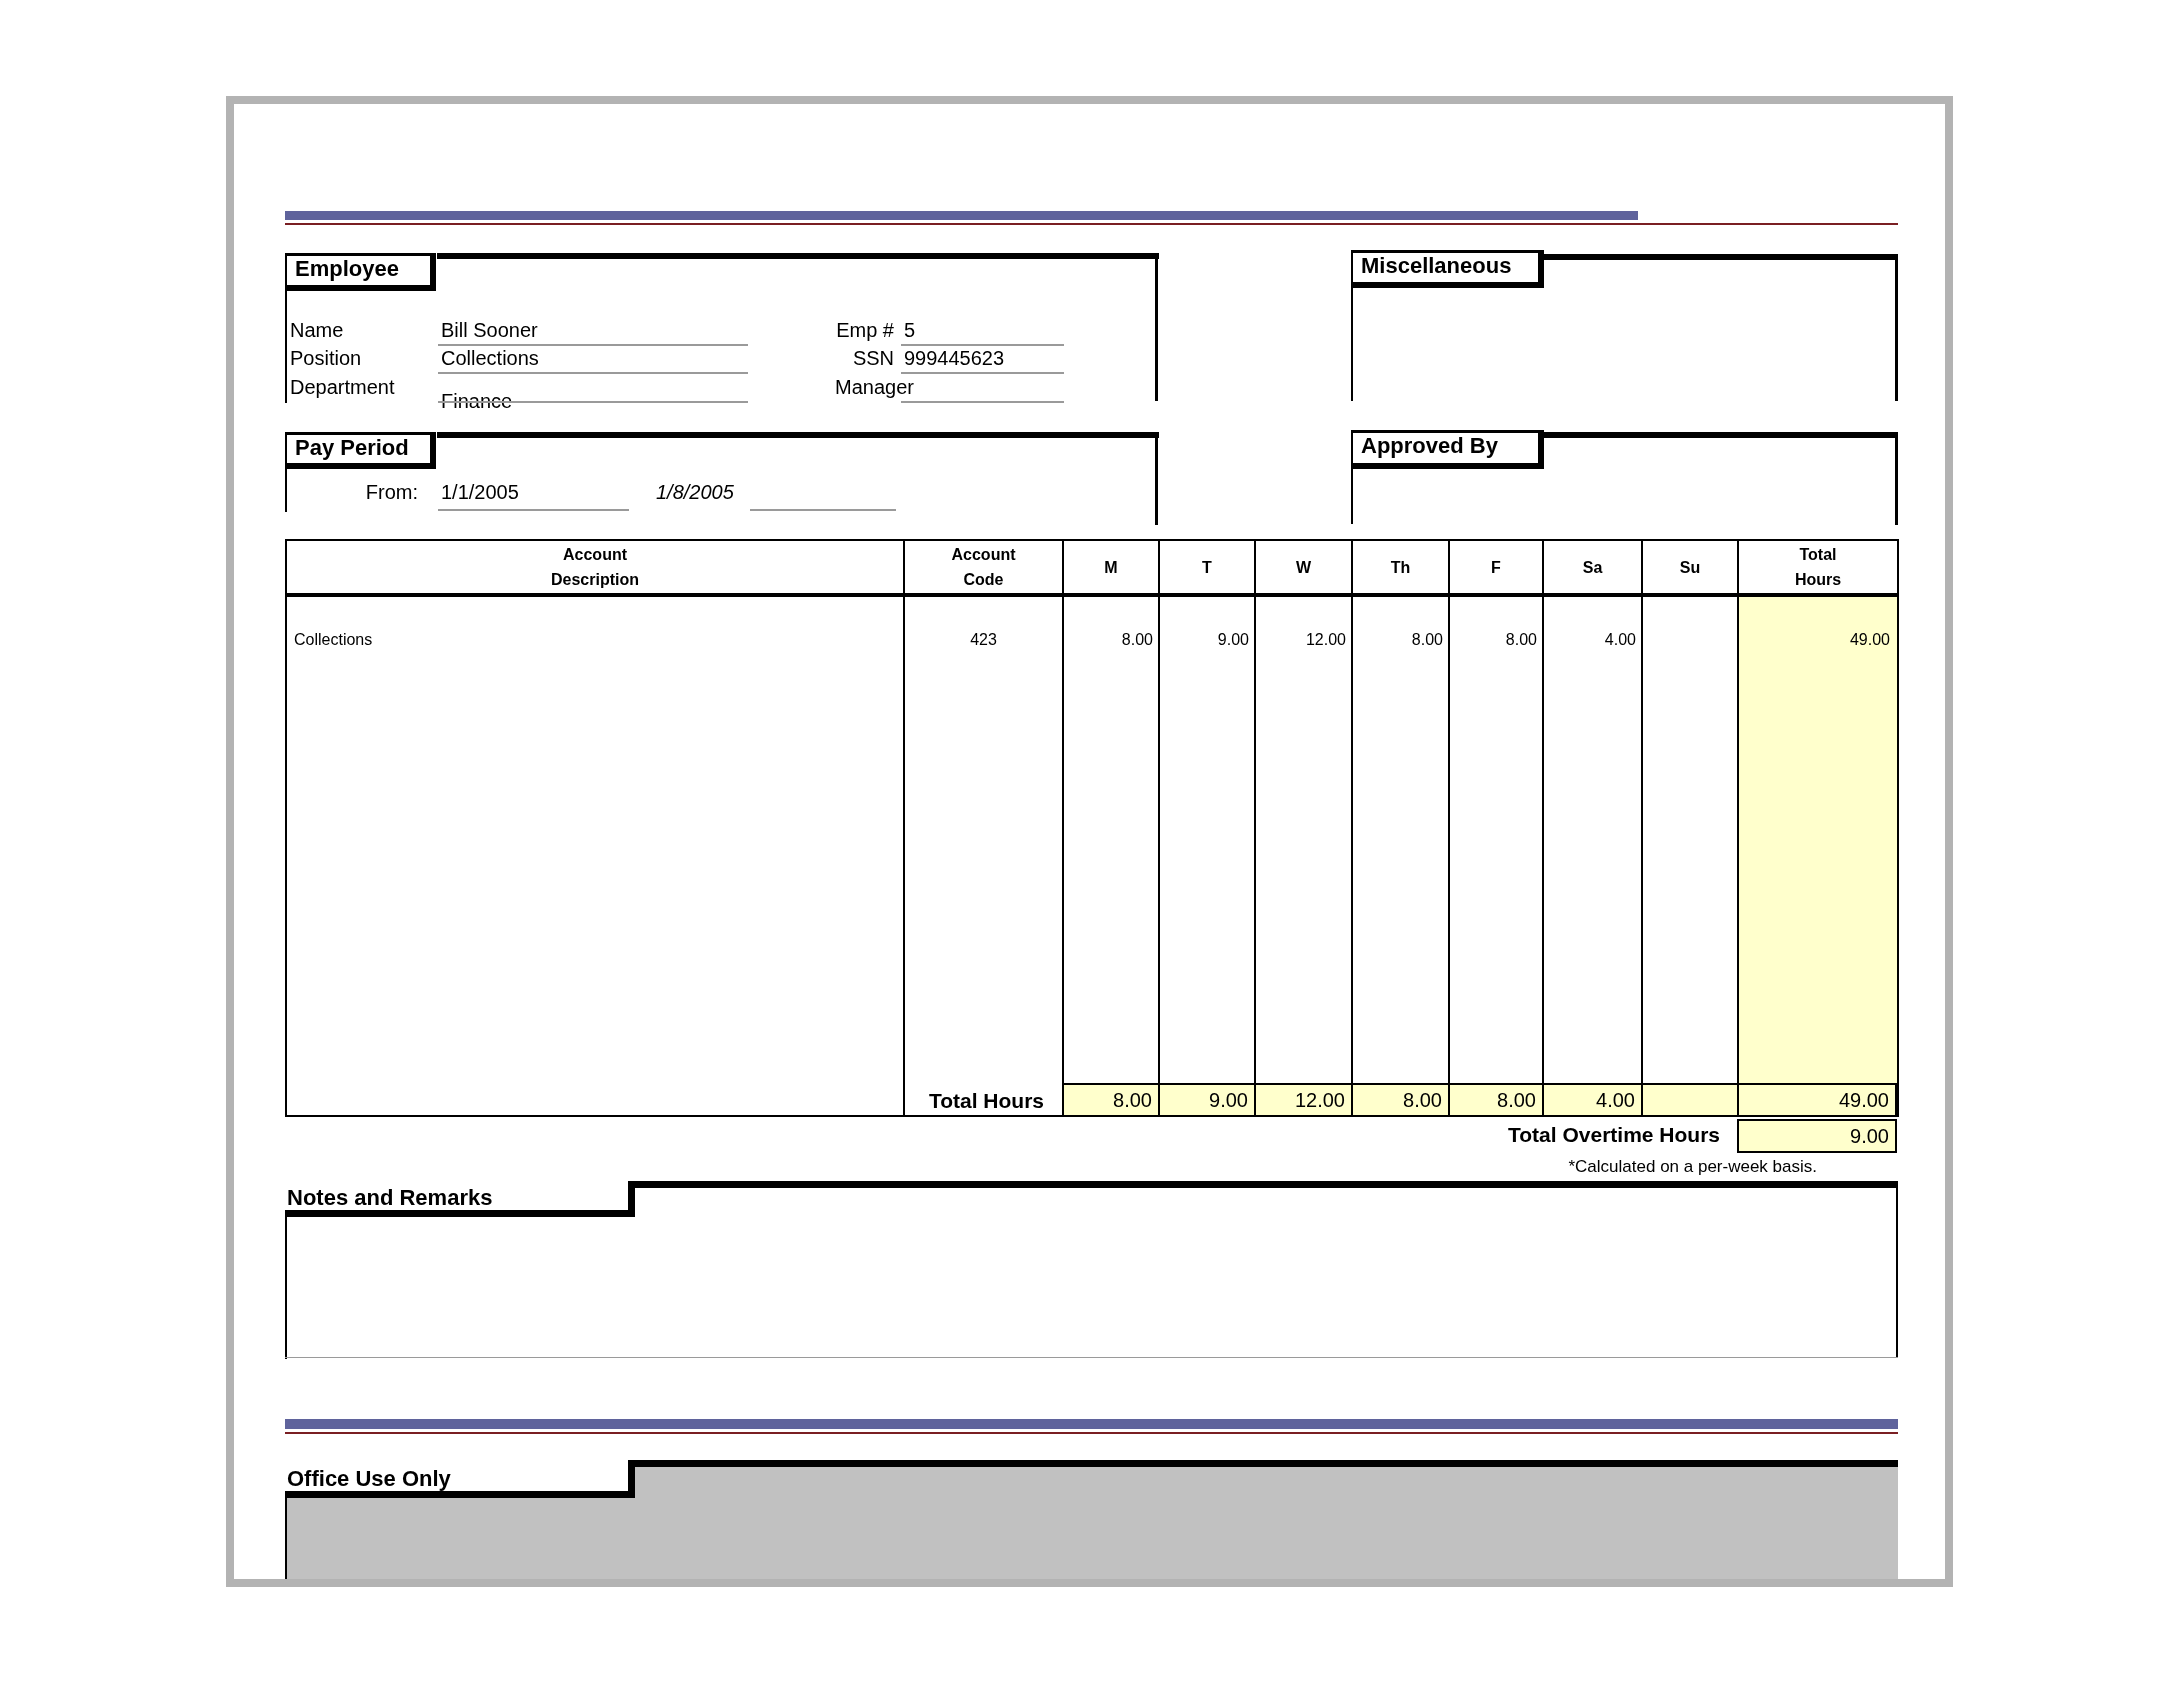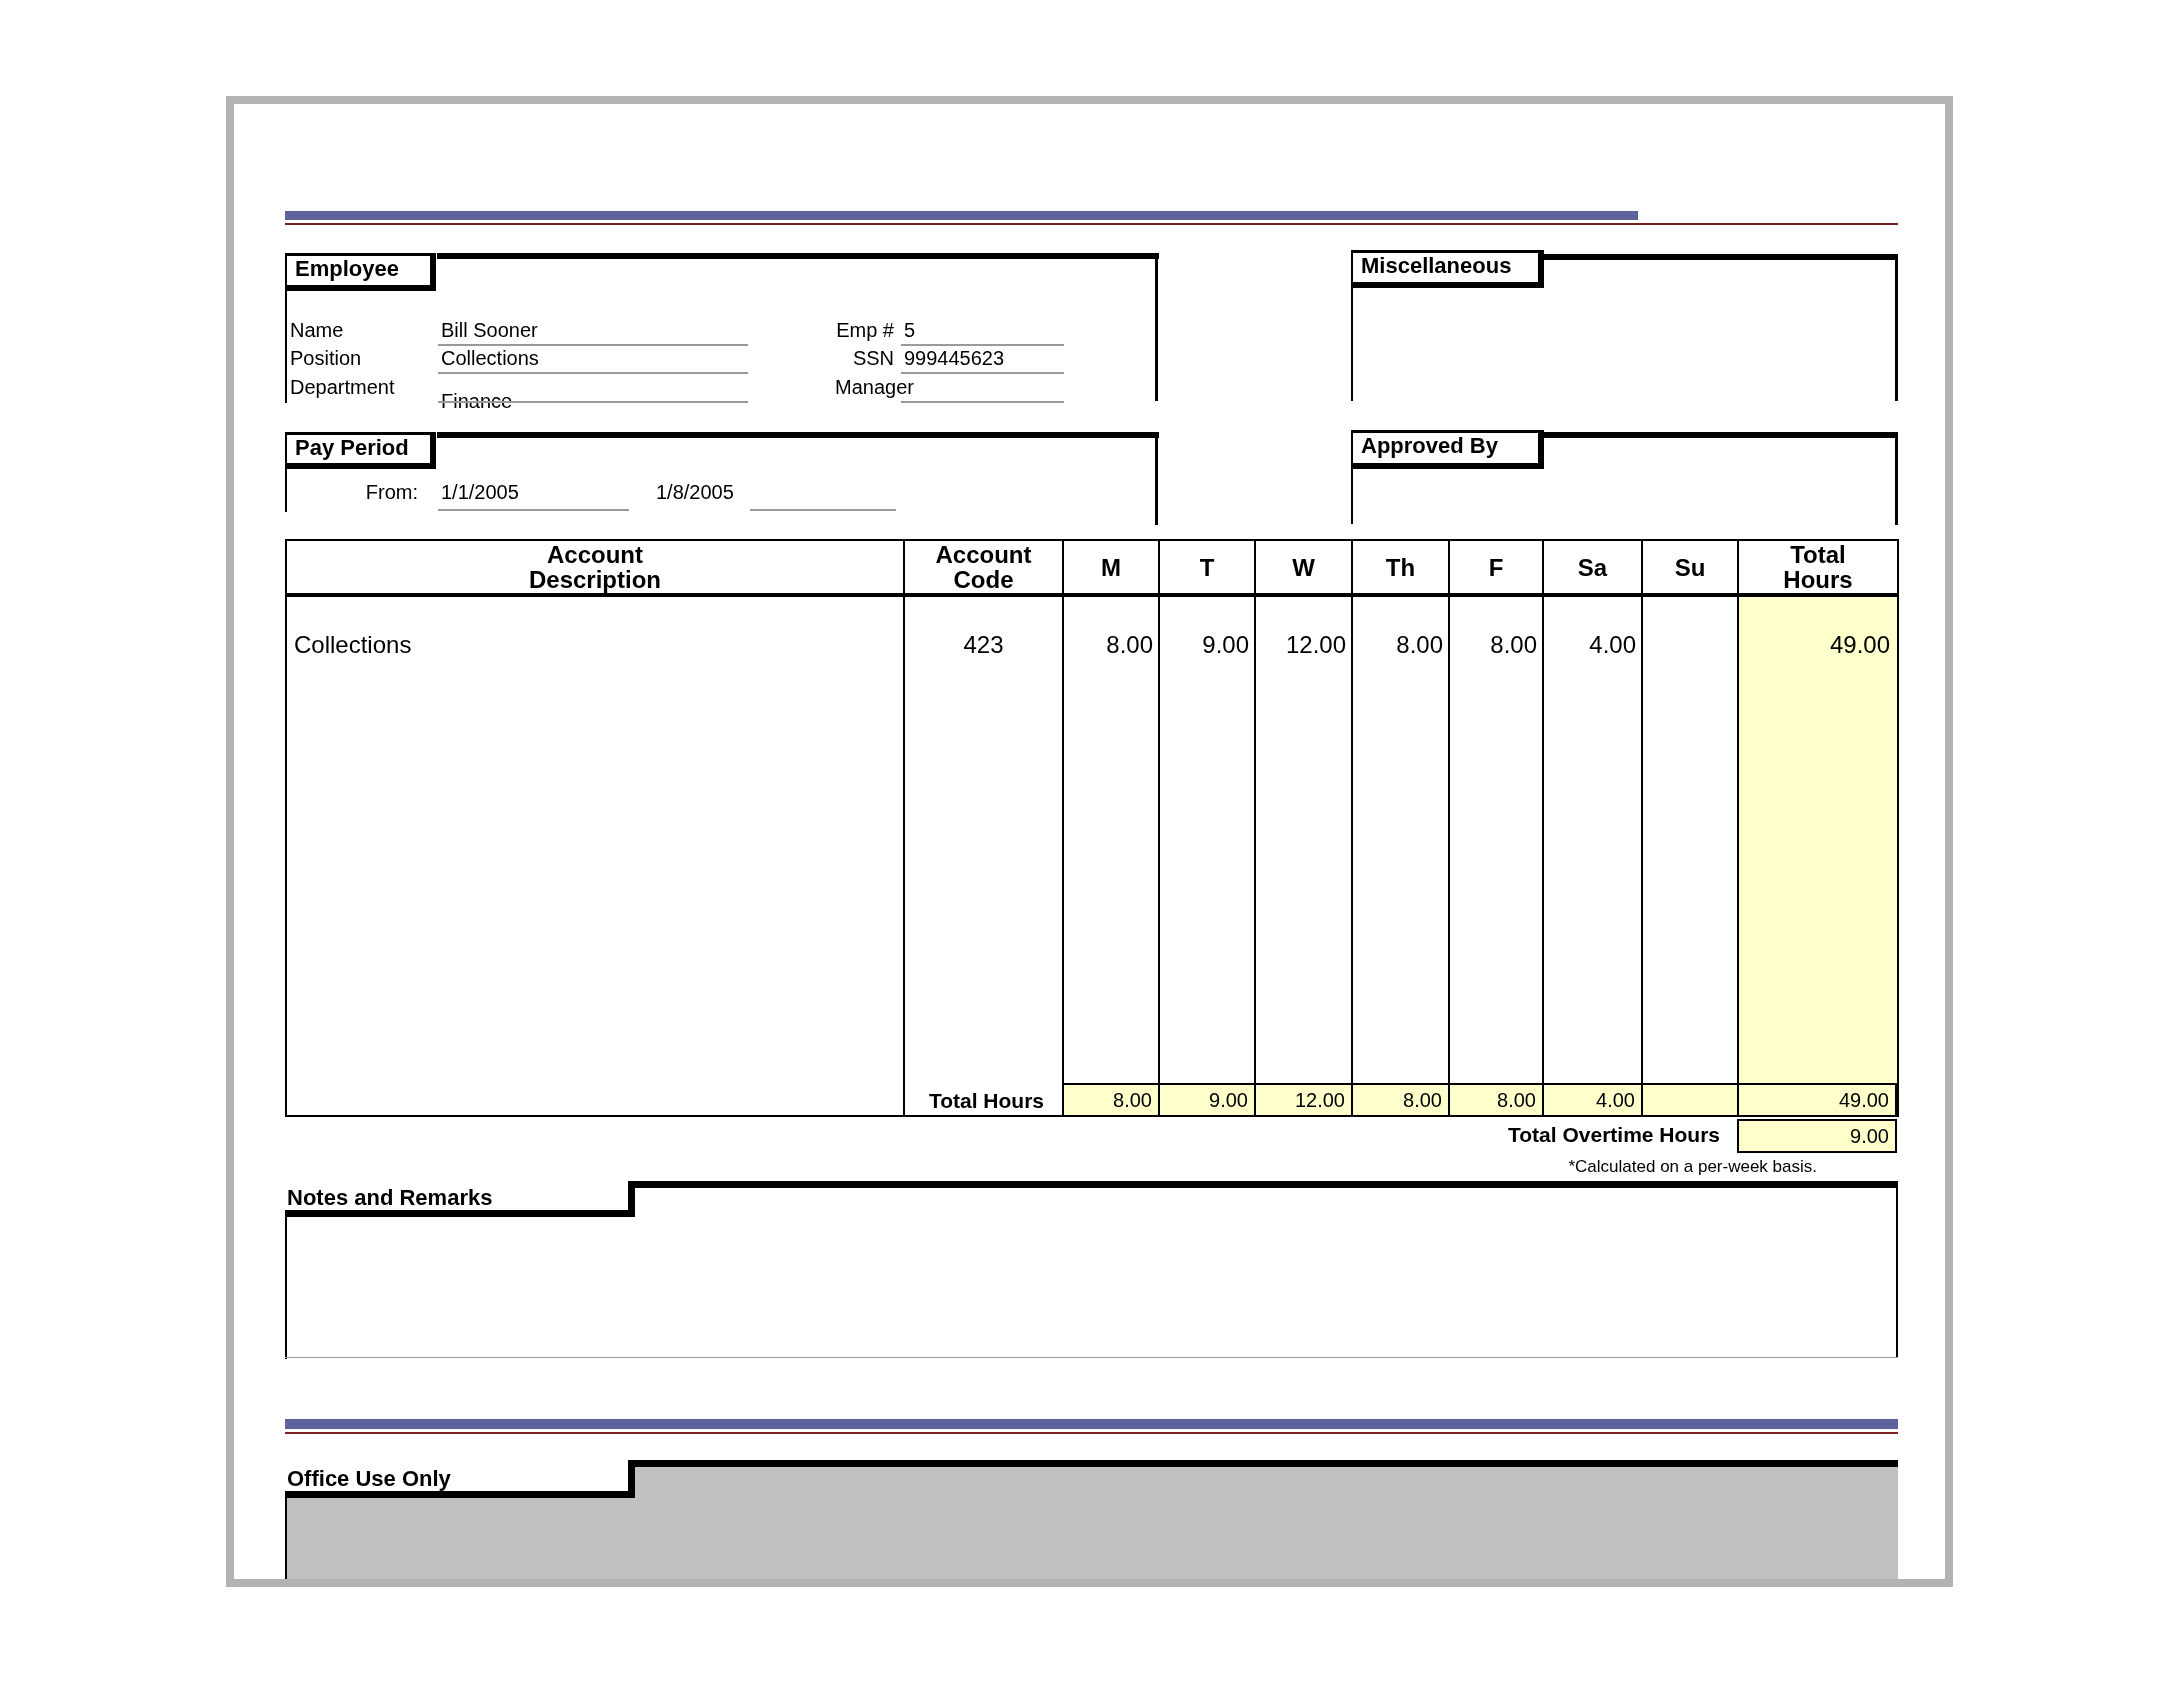--- a/index.html
+++ b/index.html
@@ -15,21 +15,21 @@
        border-right:6px solid #000;border-bottom:6px solid #000;
        display:flex;padding-left:8px;
        font-weight:bold;font-size:22px;}
   .tab-label{font-weight:bold;font-size:22px;}
   .lbl{position:absolute;font-size:20px;white-space:nowrap;}
   .val{position:absolute;font-size:20px;white-space:nowrap;}
   .rlbl{position:absolute;font-size:20px;text-align:right;white-space:nowrap;}
   .blbl{position:absolute;font-size:21px;font-weight:bold;text-align:right;white-space:nowrap;}
   
   table.ts{position:absolute;left:285px;top:539px;border-collapse:collapse;table-layout:fixed;
-           width:1613px;font-size:24px;}
+           width:1613px;font-size:16px;}
   table.ts th{border:2px solid #000;border-bottom:4px solid #000;font-weight:bold;
               text-align:center;vertical-align:middle;line-height:25px;height:52px;padding:0;}
   table.ts td{border:2px solid #000;border-top:none;vertical-align:top;height:484px;
               padding:34px 5px 0 5px;}
   table.ts td.desc{text-align:left;padding-left:7px;}
   table.ts td.code{text-align:center;}
   table.ts td.num{text-align:right;}
   table.ts td.total{text-align:right;background:var(--highlight-yellow,#ffffcc);padding-right:7px;}
   .tcell{position:absolute;box-sizing:border-box;border:2px solid #000;
          background:var(--highlight-yellow,#ffffcc);font-size:20px;text-align:right;
@@ -93,21 +93,21 @@
   <div class="tab" style="left:285px;top:432px;width:151px;height:37px;">
     <span>Pay Period</span>
   </div>
   <div class="blackbar" style="left:437px;top:432px;width:722px;height:6px;"></div>
   <div class="blackbar" style="left:1155px;top:432px;width:3px;height:93px;"></div>
   <div class="blackbar" style="left:285px;top:468px;width:2px;height:44px;"></div>
 
   <div class="rlbl" style="left:297px;top:481px;width:121px;">From:</div>
   <div class="val" style="left:441px;top:481px;">1/1/2005</div>
   <div class="grayline" style="left:438px;top:509px;width:191px;height:2px;"></div>
-  <div class="val" style="left:656px;top:481px;">1/8/2005</div>
+  <div class="val" style="left:656px;top:481px;font-style:italic;">1/8/2005</div>
   <div class="grayline" style="left:750px;top:509px;width:146px;height:2px;"></div>
 
   <div class="tab" style="left:1351px;top:430px;width:193px;height:39px;">
     <span>Approved By</span>
   </div>
   <div class="blackbar" style="left:1544px;top:432px;width:353px;height:6px;"></div>
   <div class="blackbar" style="left:1895px;top:432px;width:3px;height:93px;"></div>
   <div class="blackbar" style="left:1351px;top:468px;width:2px;height:56px;"></div>
   <div class="abs" style="left:1353px;top:468px;width:542px;height:56px;"></div>
 

